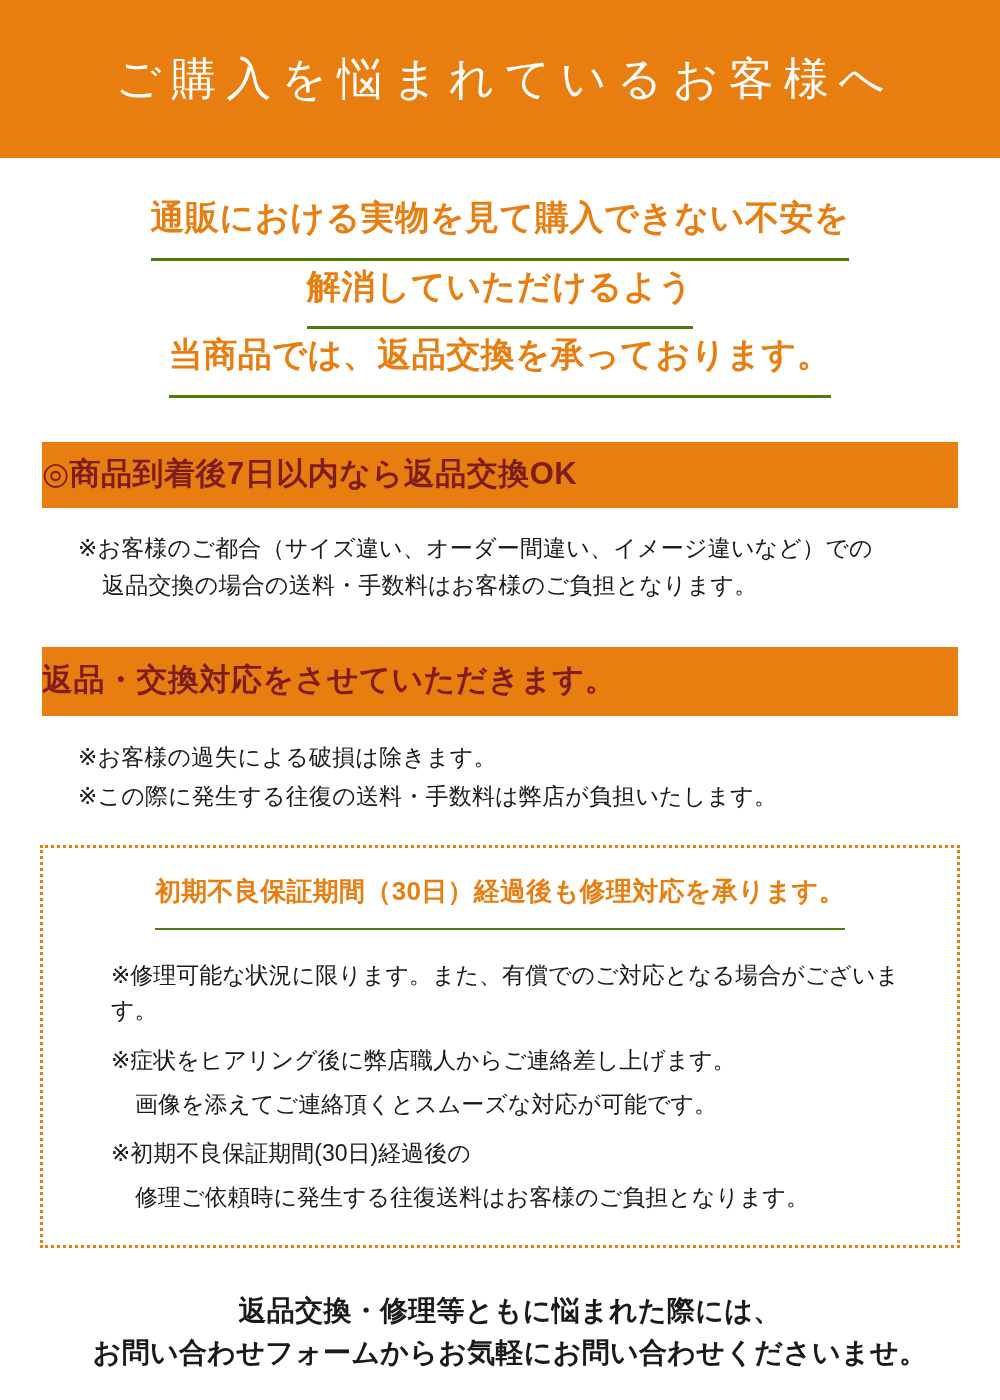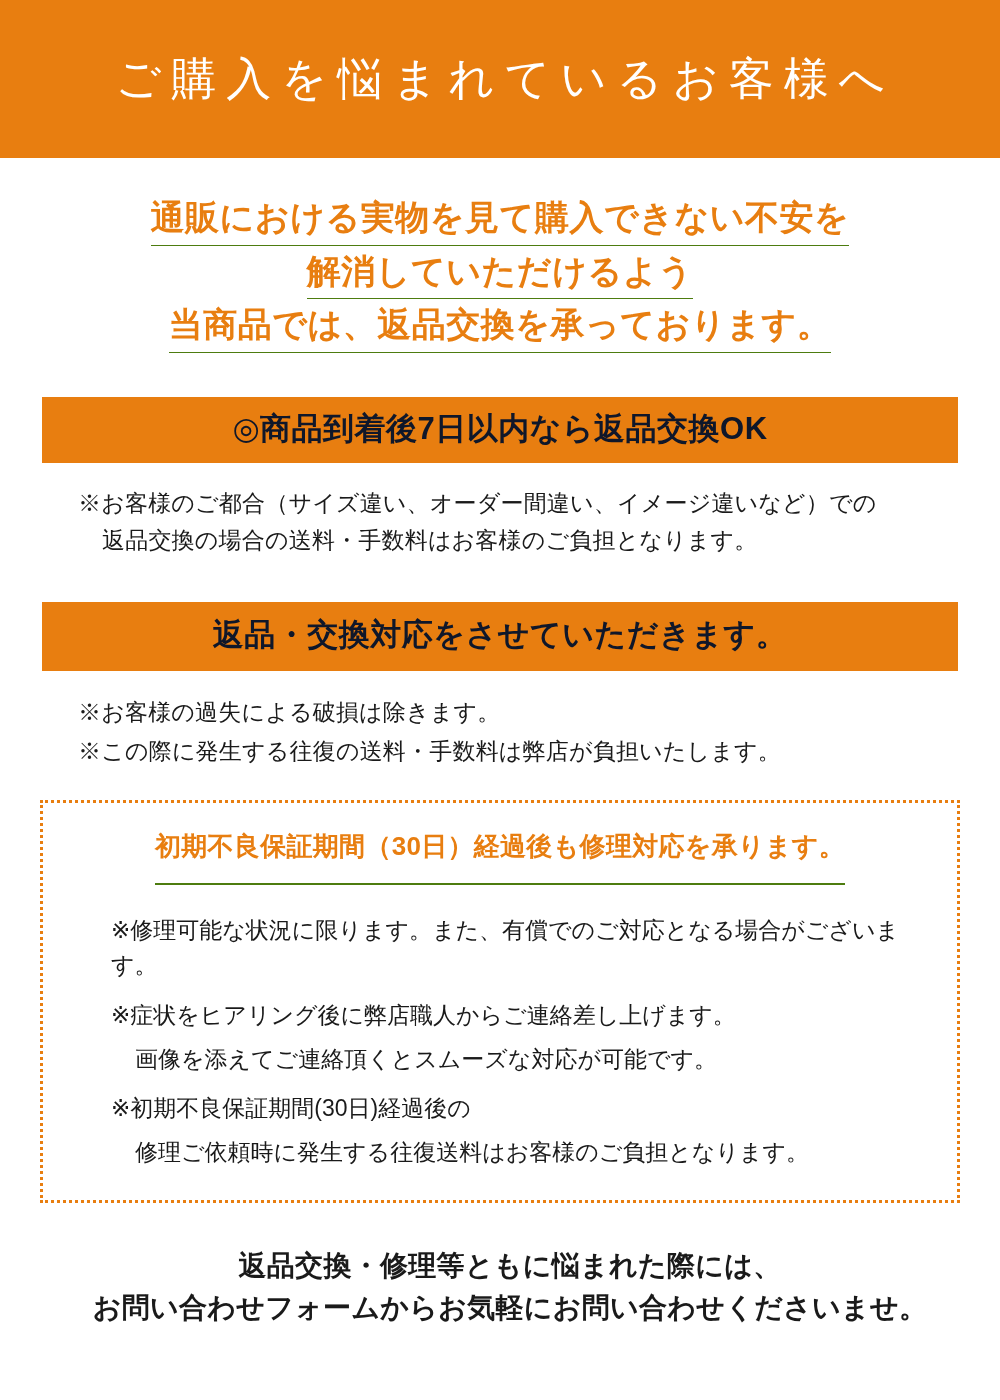--- a/index.html
+++ b/index.html
@@ -44,31 +44,31 @@
   .lead {
     margin-top: 34px;
     text-align: center;
     color: #e87e10;
     font-weight: bold;
     font-size: 34px;
     line-height: 1.52;
     letter-spacing: 0.5px;
   }
   .lead .u {
-    border-bottom: 1px solid #4d7c0f;
+    border-bottom: 3px solid #4d7c0f;
     display: inline-block;
-    padding-bottom: 1px;
+    padding-bottom: 14px;
   }
 
   
   .bar {
     background: #e87e10;
-    color: #0f172a;
-    font-weight: bold;
-    text-align: center;
+    color: #7f1d1d;
+    font-weight: bold;
+    text-align: left;
     box-sizing: border-box;
   }
   .bar-1 {
     margin: 44px 42px 0 42px;
     padding: 11px 0 13px 0;
     font-size: 31px;
     letter-spacing: 0.5px;
   }
   .bar-2 {
     margin: 42px 42px 0 42px;
@@ -78,21 +78,20 @@
     letter-spacing: 0.5px;
   }
 
   
   .note {
     margin: 22px 70px 0 78px;
     font-size: 23px;
     line-height: 1.62;
     color: #1a1a1a;
     letter-spacing: 0.2px;
-    font-family: Liberation Serif, serif;
   }
   .note .indent {
     display: block;
     padding-left: 24px;
   }
   .note-2 {
     margin: 22px 70px 0 78px;
     font-size: 23px;
     line-height: 1.72;
   }

